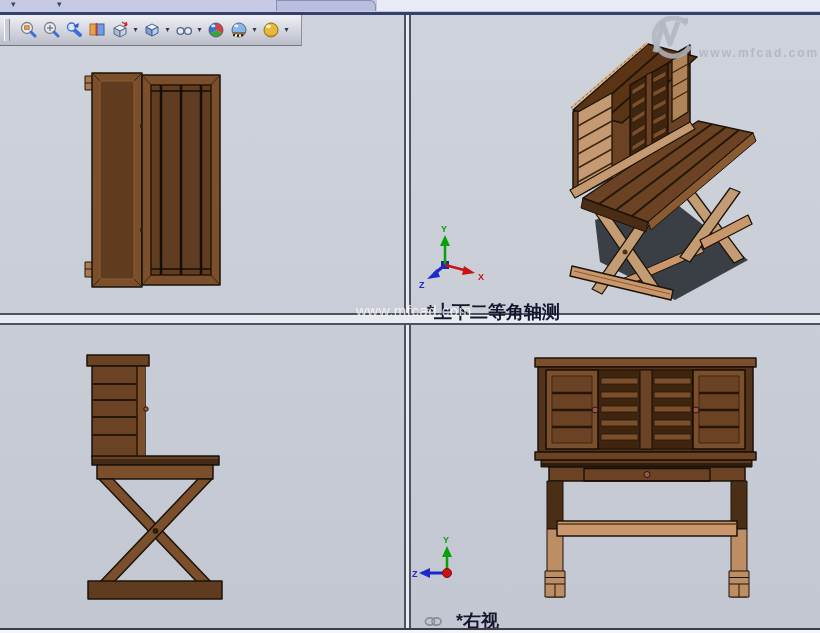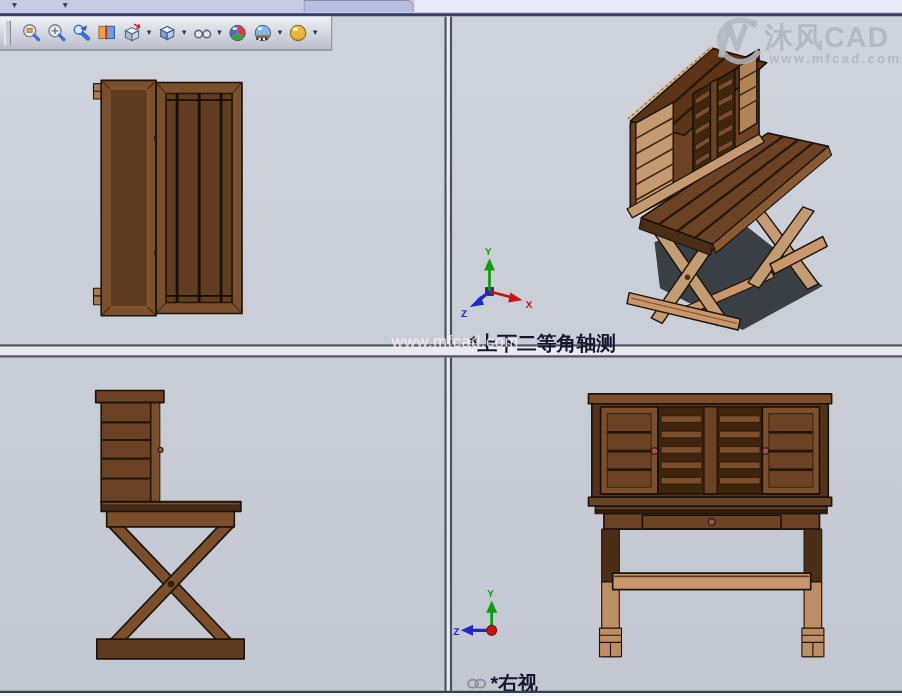--- a/index.html
+++ b/index.html
@@ -38,21 +38,21 @@
            box-sizing:border-box;display:flex;align-items:center;padding-left:4px;}
   .grip{width:4px;height:22px;margin-right:6px;background:#c9cbd5;
         border-left:1px solid #ffffff;border-right:1px solid #8a8d98;}
   .tbtn{width:23px;height:26px;display:flex;align-items:center;justify-content:center;
         border-radius:2px;cursor:pointer;}
   .tcaret{width:9px;font-size:8px;color:#2f3550;text-align:center;cursor:pointer;line-height:26px;}
 
   
   .view-label{position:absolute;font-size:18px;font-weight:bold;color:#15152e;white-space:nowrap;}
   .iso-label{left:427px;top:285px;}
-  .right-label{left:424px;top:594px;display:flex;align-items:center;gap:3px;}
+  .right-label{left:424px;top:594px;display:flex;align-items:center;gap:13px;}
   .wm-center{position:absolute;left:356px;top:287px;font-size:15px;color:rgba(250,250,252,0.82);
              letter-spacing:0.5px;white-space:nowrap;}
   .logo{position:absolute;left:643px;top:1px;width:175px;height:54px;color:#b2b6c0;}
   .logo .brand{position:absolute;left:52px;top:1px;font-size:26px;font-weight:bold;letter-spacing:1px;opacity:0.9;}
   .logo .site{position:absolute;left:56px;top:30px;font-size:12px;font-weight:bold;letter-spacing:2px;opacity:0.9;}
   .logo .mf{position:absolute;left:0;top:0;}
 
   .bottomline{position:absolute;left:0;top:628px;width:820px;height:2px;background:#3a3e48;}
   .bottomlight{position:absolute;left:0;top:630px;width:820px;height:3px;background:#f3f5f9;}
 </style>
@@ -269,21 +269,20 @@
       <span>*右视</span>
     </div>
 
     <div class="wm-center">www.mfcad.com</div>
     <div class="logo">
       <svg class="mf" width="52" height="46" viewBox="0 0 52 46">
         <path d="M44 8 A19 19 0 1 0 47 30" fill="none" stroke="#b2b6c0" stroke-width="5" opacity="0.85"></path>
         <path d="M12 36 L20 8 L27 28 L35 6" fill="none" stroke="#b2b6c0" stroke-width="5" stroke-linejoin="round" opacity="0.9"></path>
         <rect x="40" y="2" width="5" height="5" fill="#b2b6c0" opacity="0.85"></rect>
       </svg>
-      <div class="brand">沐风CAD</div>
       <div class="site">www.mfcad.com</div>
     </div>
 
     <div class="toolbar">
       <div class="grip"></div>
 
       <div class="tbtn">
         <svg width="18" height="18" viewBox="0 0 18 18">
           <circle cx="8" cy="7" r="5.5" fill="#e9eaef" stroke="#7a7f8c" stroke-width="1.3"></circle>
           <rect x="5.6" y="4.8" width="4.6" height="3.6" fill="#e8a24a" stroke="#a86f28" stroke-width="0.8"></rect>

